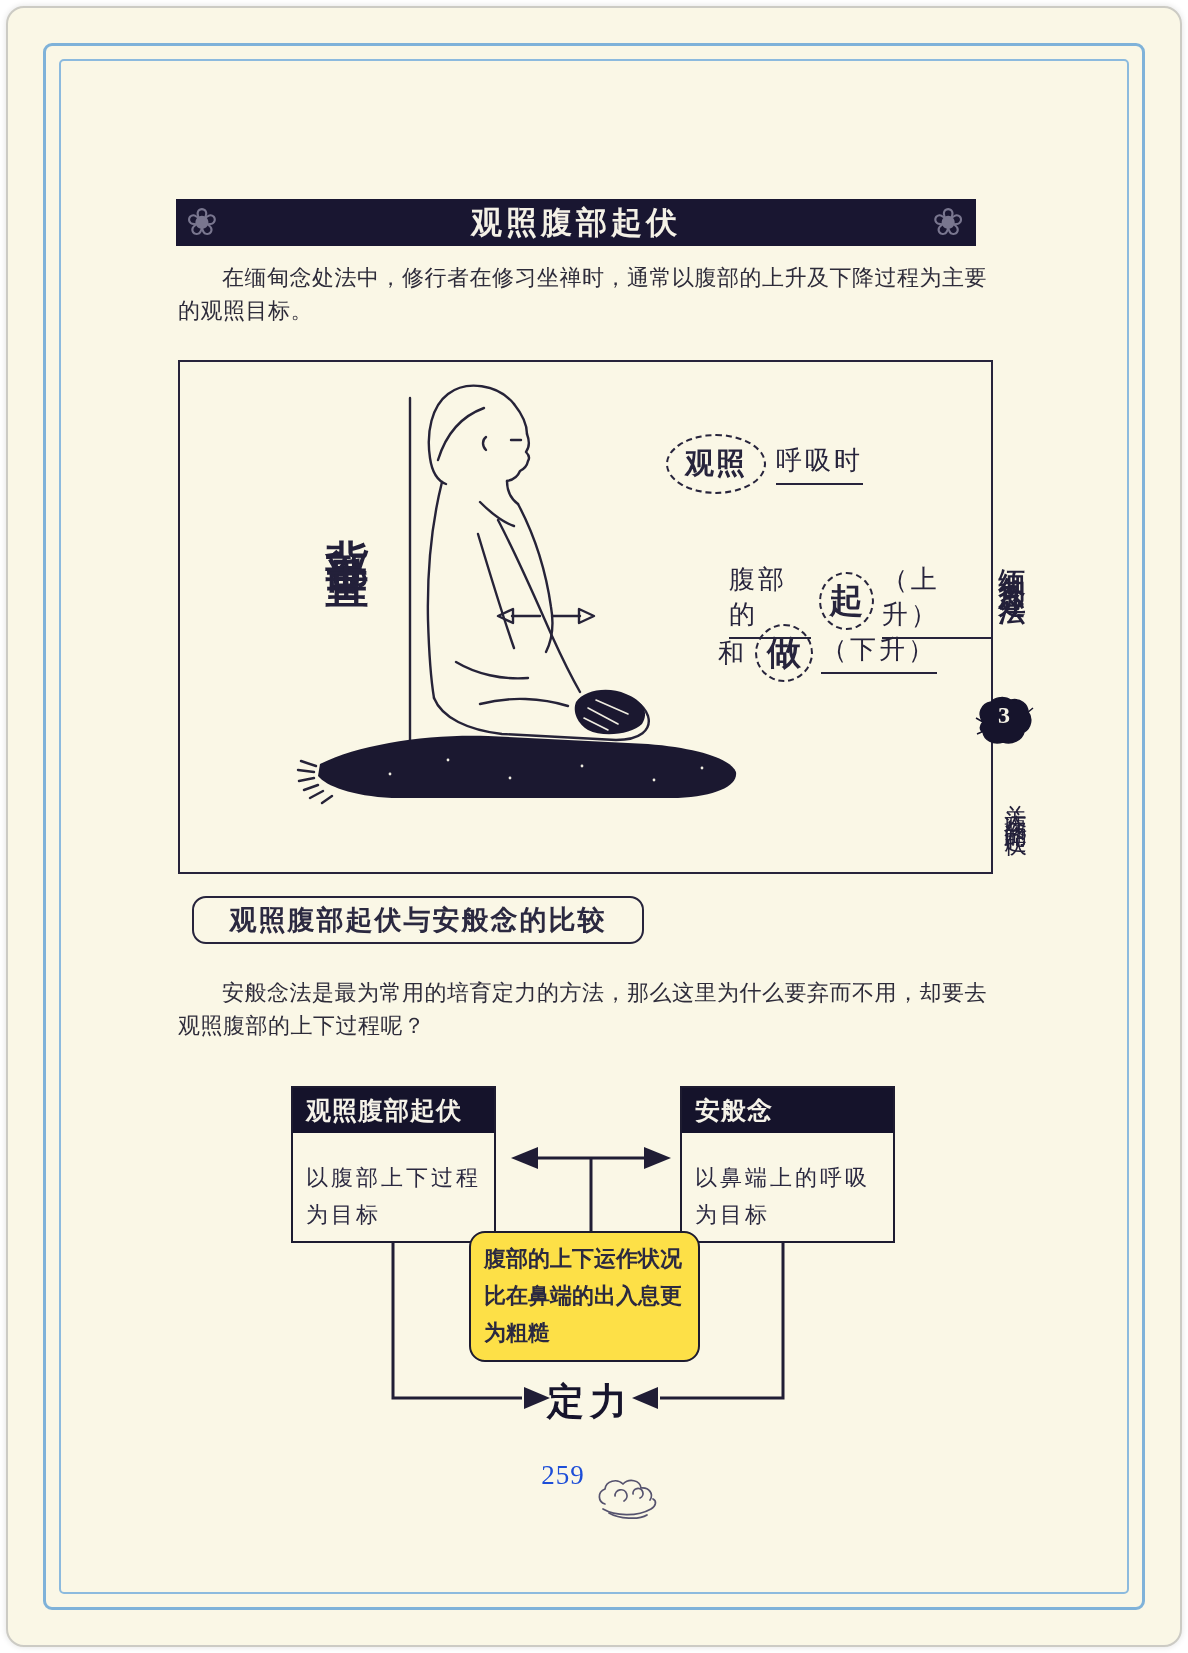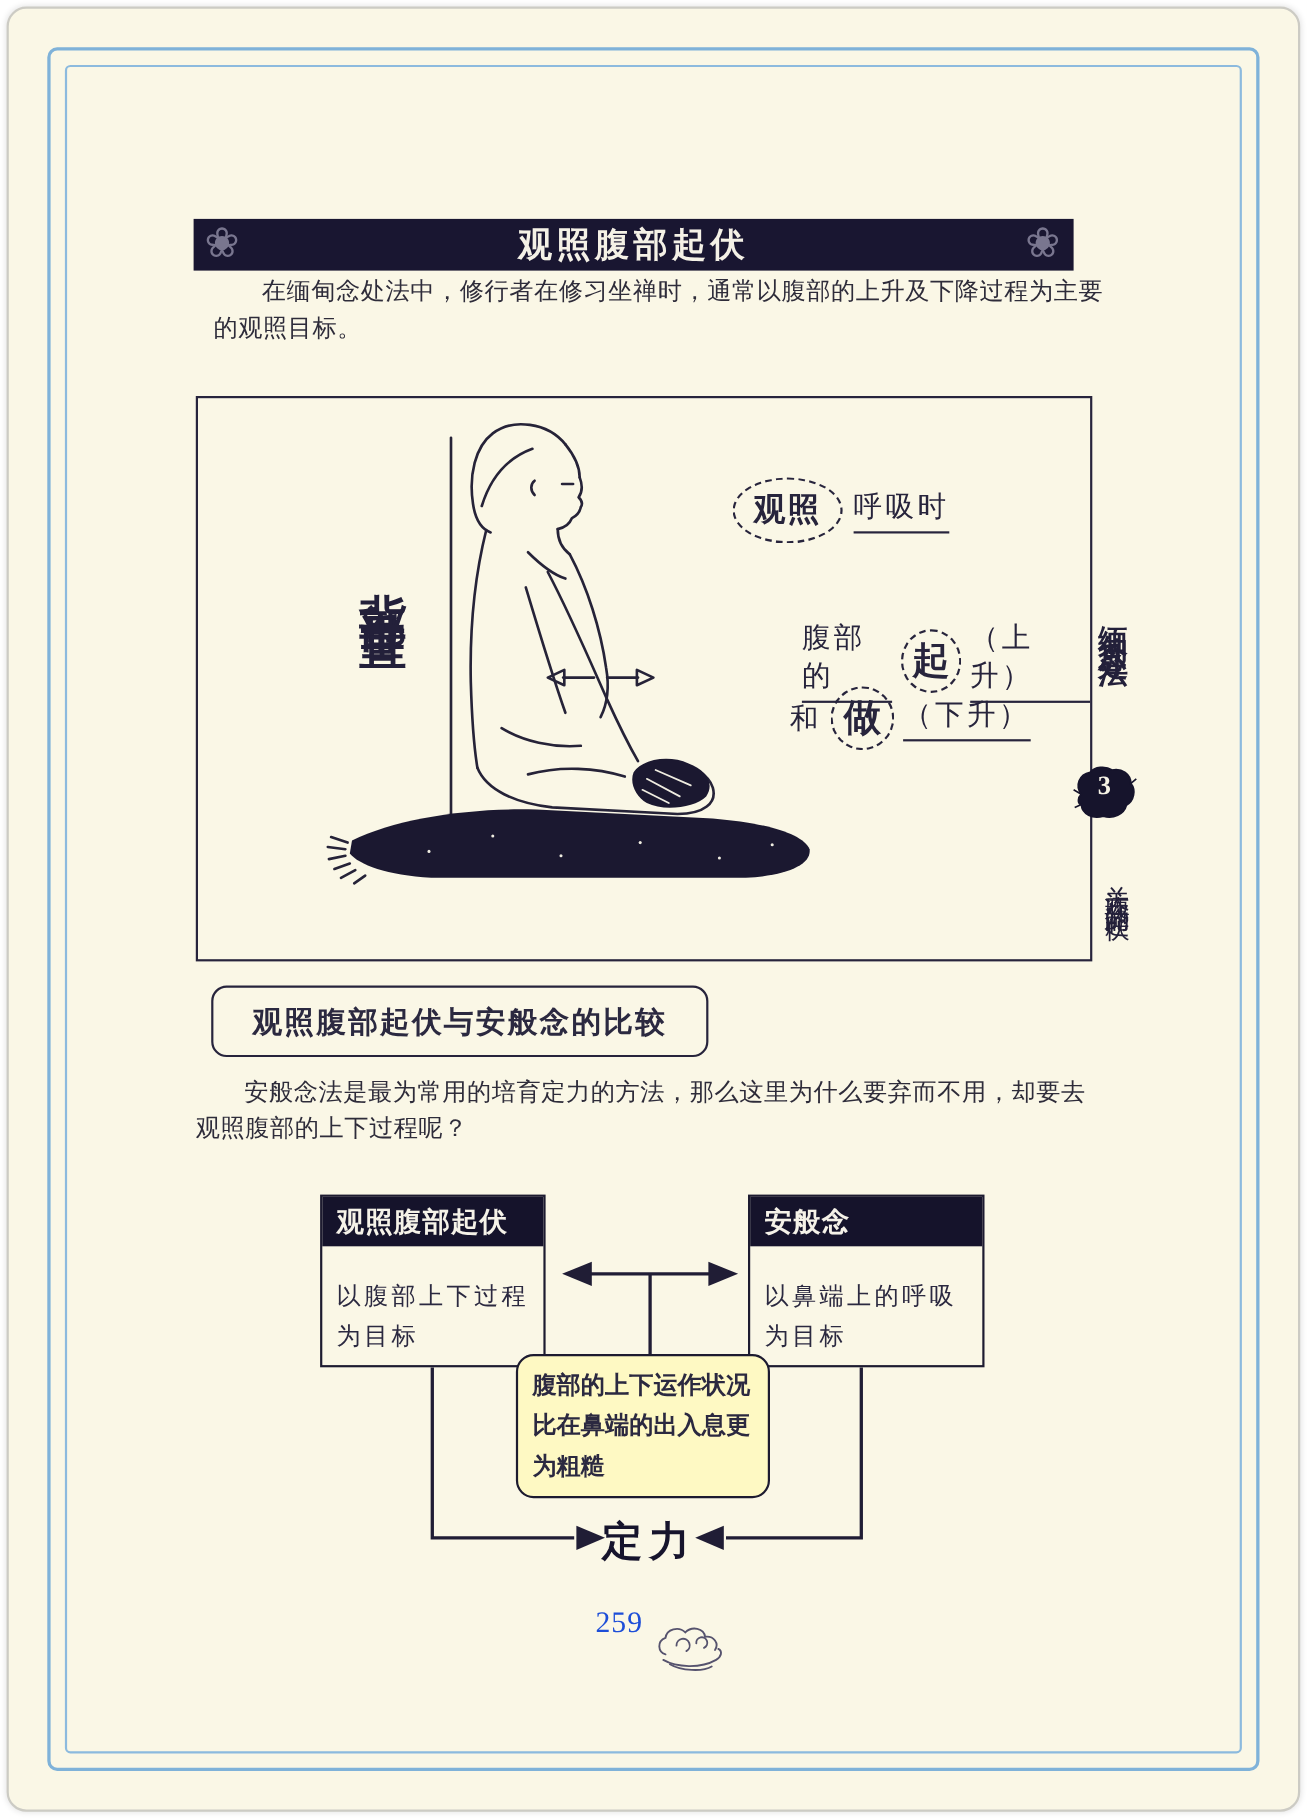--- a/index.html
+++ b/index.html
@@ -10,53 +10,53 @@
 
   
   .banner{position:absolute;left:168px;top:191px;width:800px;height:47px;background:#191631;display:flex;align-items:center;justify-content:center;}
   .banner-title{color:#f4f1e6;font-family:"Liberation Sans","DejaVu Sans",sans-serif;font-weight:bold;font-size:31px;letter-spacing:4px;}
   .flower{position:absolute;top:2px;font-size:38px;color:#c9c6dd;opacity:.55;line-height:42px;}
   .flower.left{left:10px;}
   .flower.right{right:12px;}
 
   
   .para{position:absolute;left:170px;width:818px;font-size:22px;line-height:33px;text-indent:2em;letter-spacing:.5px;color:#2e2c3a;margin:0;}
-  .p1{top:240px;margin-left:16px;}
+  .p1{top:253px;}
   .p2{top:968px;}
 
   
   .figure{position:absolute;left:170px;top:352px;width:815px;height:514px;border:2px solid #27243c;box-sizing:border-box;}
   .fig-art{position:absolute;left:0;top:0;}
   .fig-art path{stroke:#262338;stroke-width:2.4;fill:none;stroke-linecap:round;stroke-linejoin:round;}
   .fig-art path.fill{fill:#1b1830;stroke:none;}
   .fig-art path.lite{stroke:#efece0;stroke-width:1.6;}
   .back-label{position:absolute;left:138px;top:142px;writing-mode:vertical-rl;text-orientation:upright;font-size:43px;font-weight:bold;letter-spacing:9px;color:#23203a;}
   .fig-row{position:absolute;display:flex;align-items:center;color:#27243c;}
   .row1{left:486px;top:72px;gap:10px;text-align:center;}
   .row2{left:505px;top:200px;gap:8px;margin-left:44px;}
   .row3{left:538px;top:262px;gap:8px;}
   .oval{width:96px;height:56px;border:2.5px dashed #27243c;border-radius:50%;display:flex;align-items:center;justify-content:center;font-family:"Liberation Sans","DejaVu Sans",sans-serif;font-weight:bold;font-size:29px;letter-spacing:2px;}
   .dcircle{width:54px;height:54px;border:2.5px dashed #27243c;border-radius:50%;display:flex;align-items:center;justify-content:center;font-family:"Liberation Sans","DejaVu Sans",sans-serif;font-weight:bold;font-size:34px;}
   .ann{font-size:26px;letter-spacing:3px;}
   .ul{border-bottom:2.5px solid #27243c;padding-bottom:5px;}
 
   
-  .subtitle-box{position:absolute;left:184px;top:888px;width:452px;height:65px;border:2.5px solid #27243c;border-radius:14px;display:flex;align-items:center;justify-content:center;font-family:"Liberation Sans","DejaVu Sans",sans-serif;font-size:27px;font-weight:600;letter-spacing:2px;box-sizing:border-box;background:#faf7e6;}
+  .subtitle-box{position:absolute;left:184px;top:888px;width:452px;height:48px;border:2.5px solid #27243c;border-radius:14px;display:flex;align-items:center;justify-content:center;font-family:"Liberation Sans","DejaVu Sans",sans-serif;font-size:27px;font-weight:600;letter-spacing:2px;box-sizing:border-box;background:#faf7e6;}
 
   
   .diagram{position:absolute;left:170px;top:1060px;width:815px;height:380px;}
   .diagram-lines{position:absolute;left:0;top:0;}
   .diagram-lines path{stroke:#201d35;stroke-width:3;fill:none;}
   .diagram-lines path.arrow{fill:#201d35;stroke:none;}
   .dbox{position:absolute;border:2.5px solid #1d1b30;background:#faf7e6;box-sizing:border-box;}
   .dbox.left{left:113px;top:18px;width:205px;height:157px;}
   .dbox.right{left:502px;top:18px;width:215px;height:157px;}
   .dheader{height:45px;background:#15132b;color:#f5f2e8;font-family:"Liberation Sans","DejaVu Sans",sans-serif;font-weight:bold;font-size:25px;display:flex;align-items:center;padding-left:13px;letter-spacing:1px;}
   .dbody{padding:26px 13px 0;font-size:22px;line-height:37px;letter-spacing:3px;white-space:pre-line;}
-  .note-box{position:absolute;left:291px;top:163px;width:231px;border:2.5px solid #1d1b30;border-radius:16px;padding:7px 13px 9px;font-family:"Liberation Sans","DejaVu Sans",sans-serif;font-weight:bold;font-size:22px;line-height:37px;white-space:pre-line;box-sizing:border-box;background:#fef9c3;}
+  .note-box{position:absolute;left:291px;top:163px;width:231px;border:2.5px solid #1d1b30;border-radius:16px;padding:7px 13px 9px;font-family:"Liberation Sans","DejaVu Sans",sans-serif;font-weight:bold;font-size:22px;line-height:37px;white-space:pre-line;box-sizing:border-box;background:#fde047;}
   .result{position:absolute;left:369px;top:309px;width:88px;text-align:left;font-family:"Liberation Sans","DejaVu Sans",sans-serif;font-weight:bold;font-size:37px;letter-spacing:6px;color:#16142c;}
 
   
   .side-title{position:absolute;left:986px;top:540px;writing-mode:vertical-rl;text-orientation:upright;font-size:27px;font-weight:600;letter-spacing:7px;color:#23203a;}
   .blob{position:absolute;left:966px;top:688px;width:60px;height:50px;}
   .blob svg{position:absolute;left:0;top:0;}
   .blob span{position:absolute;left:0;top:6px;width:100%;text-align:center;color:#f6f3e6;font-size:24px;font-weight:bold;}
   .side-sub{position:absolute;left:992px;top:778px;writing-mode:vertical-rl;text-orientation:upright;font-size:23px;letter-spacing:5px;color:#23203a;}
 
   

